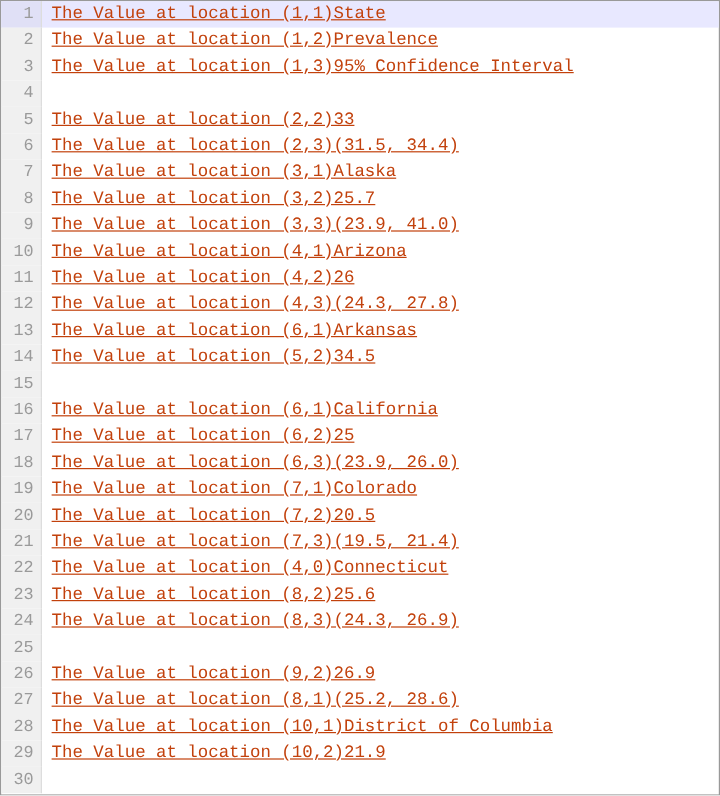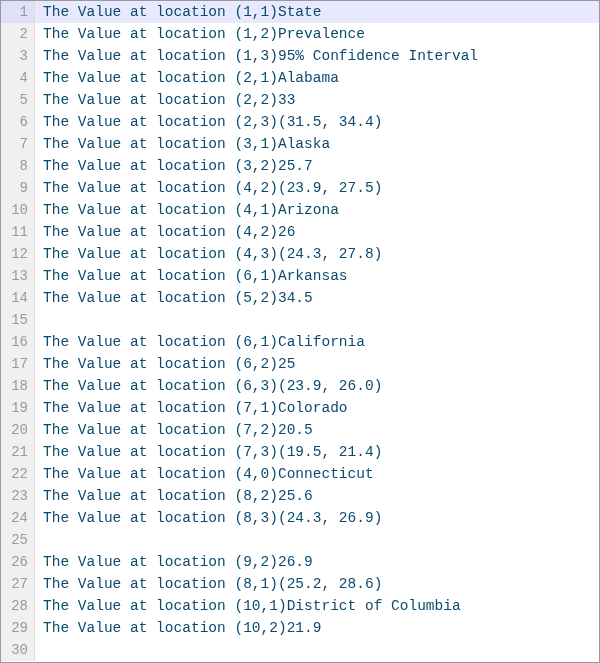--- a/index.html
+++ b/index.html
@@ -38,36 +38,37 @@
     background: #f0f0f0;
     border-right: 1px solid #ddd;
     user-select: none;
     font-size: 14px;
   }
   .line.current .gutter {
     background: #e0e0f6;
   }
   .code {
     padding-left: 8px;
-    color: #0c4a6e;
+    color: #c2410c;
+    text-decoration: underline;
   }
 </style>
 </head>
 <body>
 
 <div class="editor" id="editor-root">
     <div class="line current"><div class="gutter">1</div><div class="code">The Value at location (1,1)State</div></div>
     <div class="line"><div class="gutter">2</div><div class="code">The Value at location (1,2)Prevalence</div></div>
     <div class="line"><div class="gutter">3</div><div class="code">The Value at location (1,3)95% Confidence Interval</div></div>
-    <div class="line"><div class="gutter">4</div><div class="code">The Value at location (2,1)Alabama</div></div>
+    <div class="line"><div class="gutter">4</div></div>
     <div class="line"><div class="gutter">5</div><div class="code">The Value at location (2,2)33</div></div>
     <div class="line"><div class="gutter">6</div><div class="code">The Value at location (2,3)(31.5, 34.4)</div></div>
     <div class="line"><div class="gutter">7</div><div class="code">The Value at location (3,1)Alaska</div></div>
     <div class="line"><div class="gutter">8</div><div class="code">The Value at location (3,2)25.7</div></div>
-    <div class="line"><div class="gutter">9</div><div class="code">The Value at location (4,2)(23.9, 27.5)</div></div>
+    <div class="line"><div class="gutter">9</div><div class="code">The Value at location (3,3)(23.9, 41.0)</div></div>
     <div class="line"><div class="gutter">10</div><div class="code">The Value at location (4,1)Arizona</div></div>
     <div class="line"><div class="gutter">11</div><div class="code">The Value at location (4,2)26</div></div>
     <div class="line"><div class="gutter">12</div><div class="code">The Value at location (4,3)(24.3, 27.8)</div></div>
     <div class="line"><div class="gutter">13</div><div class="code">The Value at location (6,1)Arkansas</div></div>
     <div class="line"><div class="gutter">14</div><div class="code">The Value at location (5,2)34.5</div></div>
     <div class="line"><div class="gutter">15</div></div>
     <div class="line"><div class="gutter">16</div><div class="code">The Value at location (6,1)California</div></div>
     <div class="line"><div class="gutter">17</div><div class="code">The Value at location (6,2)25</div></div>
     <div class="line"><div class="gutter">18</div><div class="code">The Value at location (6,3)(23.9, 26.0)</div></div>
     <div class="line"><div class="gutter">19</div><div class="code">The Value at location (7,1)Colorado</div></div>

